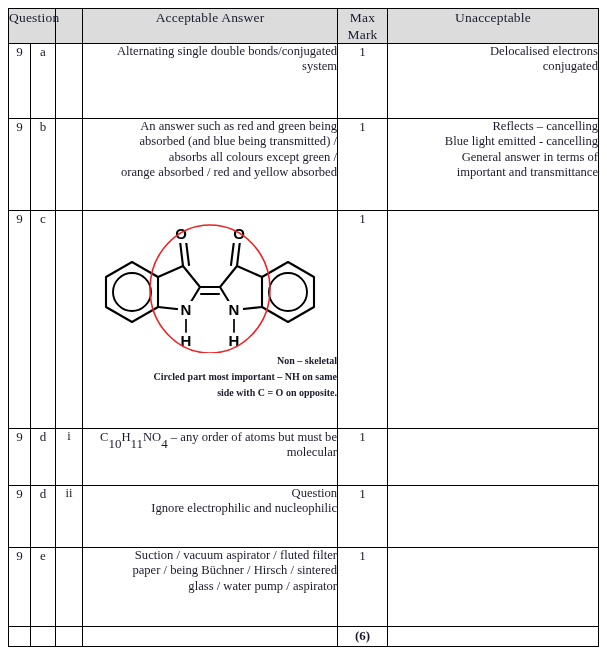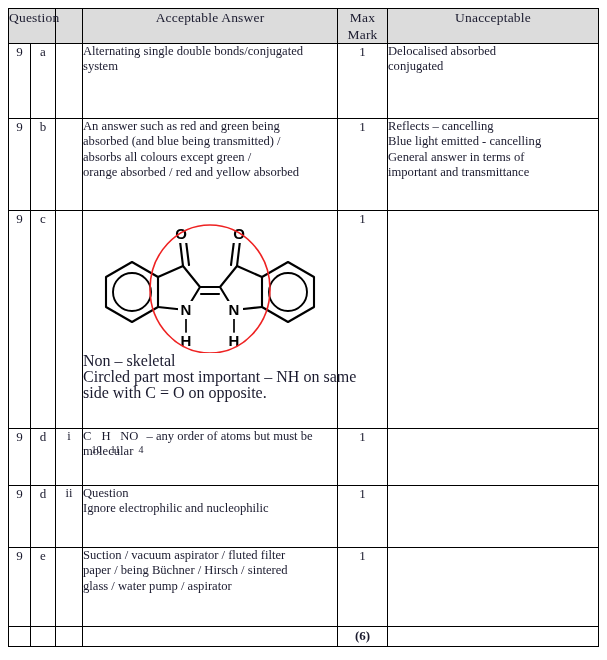--- a/index.html
+++ b/index.html
@@ -57,24 +57,24 @@
     text-align: center;
     font-weight: bold;
     font-size: 13px;
     padding-top: 10px;
   }
   td.cell-sub { font-size: 12.5px; }
   td.cell-answer, td.cell-unacc {
     font-size: 12.6px;
     line-height: 15.4px;
     padding: 9px 6px 8px 7px;
-    text-align: left;
+    text-align: right;
   }
   td.cell-answer .line, td.cell-unacc .line { white-space: pre; }
-  sub { font-size: 10px; vertical-align: baseline; position: relative; top: 13px; }
+  sub { font-size: 13px; vertical-align: baseline; position: relative; top: 7px; }
 
   
   tr.total-row td { height: 18px; }
   tr.total-row td.cell-total {
     text-align: center;
     font-weight: bold;
     font-size: 13px;
     padding-top: 1px;
   }
 
@@ -85,22 +85,23 @@
     height: 138px;
   }
   .structure-svg {
     position: absolute;
     left: 50%;
     transform: translateX(-50%);
     top: 2px;
   }
   .struct-notes {
     margin-top: 4px;
-    font-size: 16px;
+    font-size: 10px;
     line-height: 16.2px;
+    font-weight: bold;
   }
   .nowrap { white-space: nowrap; }
 </style>
 </head>
 <body>
 
 <div id="sheet">
 
   <table class="markscheme">
     <colgroup>
@@ -128,21 +129,21 @@
       <tr style="height:75px;">
         <td class="cell-q">9</td>
         <td class="cell-part">a</td>
         <td class="cell-sub"></td>
         <td class="cell-answer">
           <div class="line">Alternating single double bonds/conjugated</div>
           <div class="line">system</div>
         </td>
         <td class="cell-max">1</td>
         <td class="cell-unacc">
-          <div class="line">Delocalised absorbed</div>
+          <div class="line">Delocalised electrons</div>
           <div class="line">conjugated</div>
         </td>
       </tr>
 
       <tr style="height:92px;">
         <td class="cell-q">9</td>
         <td class="cell-part">b</td>
         <td class="cell-sub"></td>
         <td class="cell-answer">
           <div class="line">An answer such as red and green being</div>

